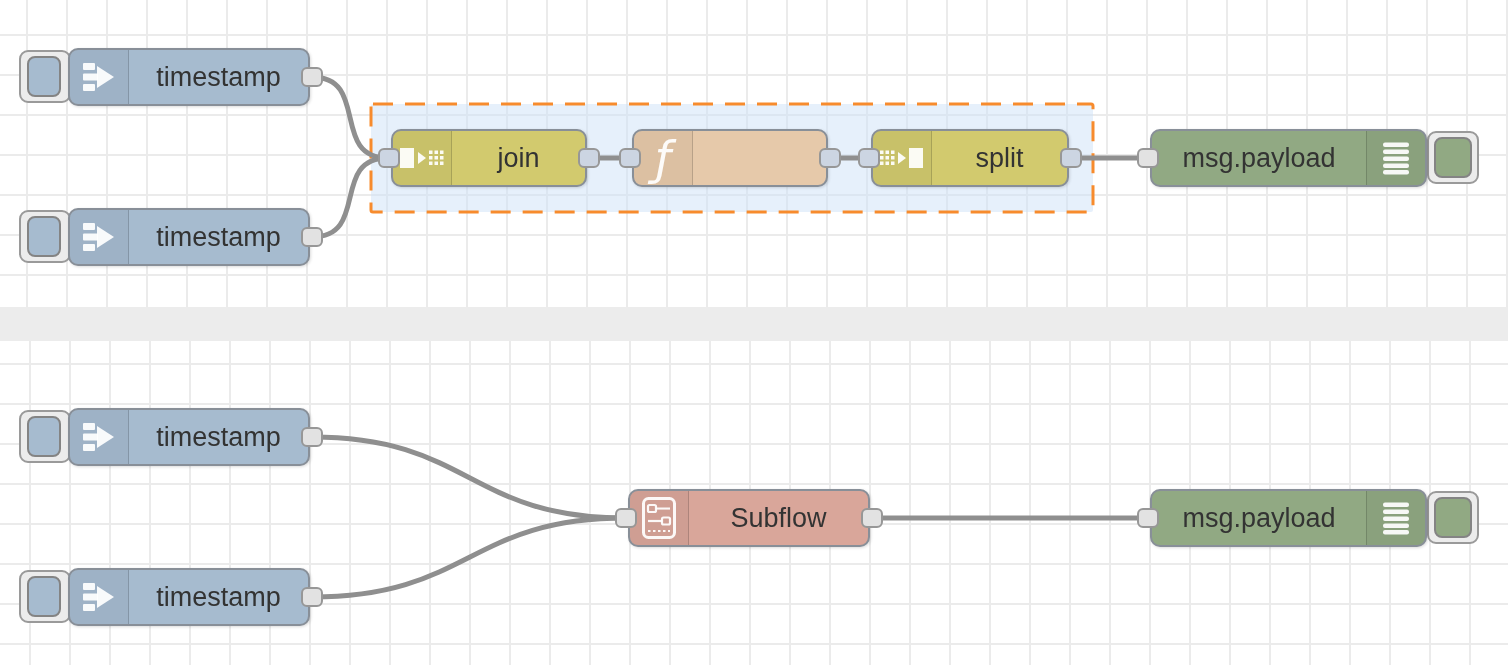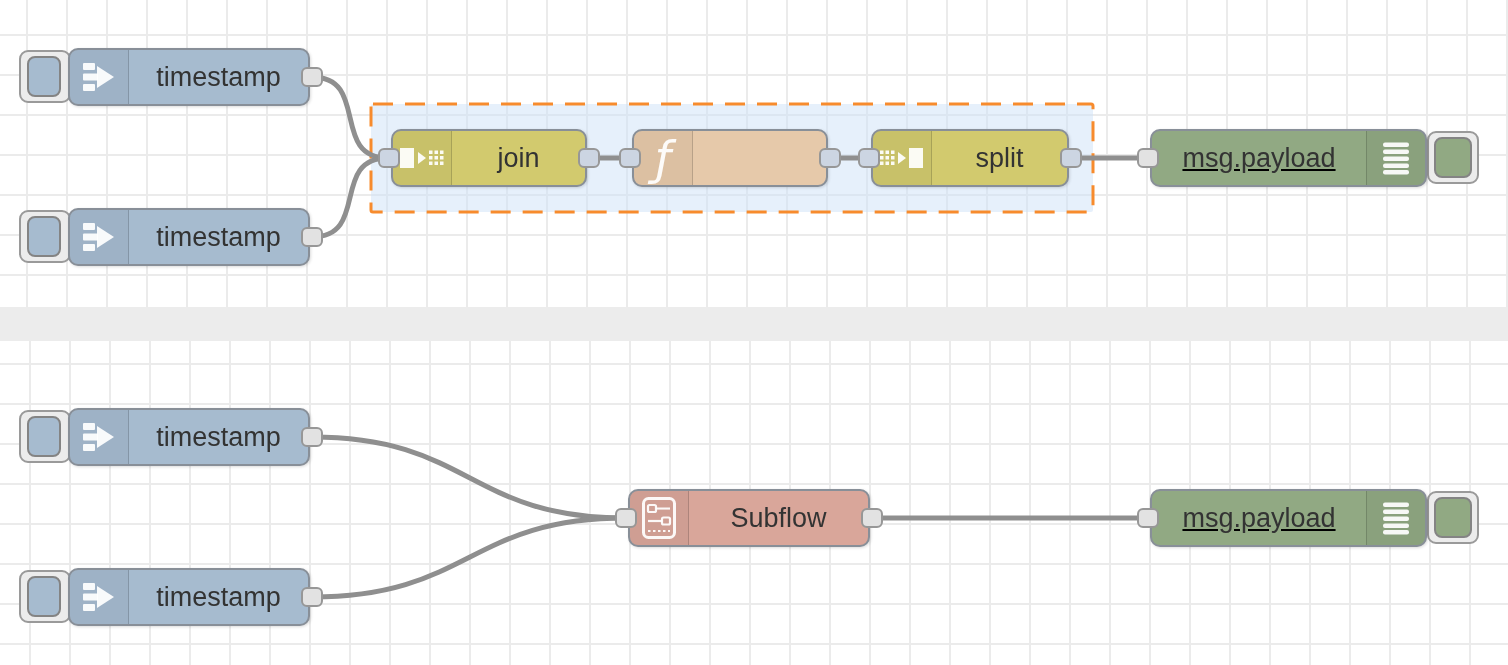--- a/index.html
+++ b/index.html
@@ -39,21 +39,21 @@
 
   .node-wrap{position:absolute;height:58px;z-index:2;}
   .node-body{
     position:absolute;left:0;top:0;right:0;bottom:0;display:flex;
     border:2px solid var(--node-border);border-radius:10px;box-sizing:border-box;
     overflow:hidden;box-shadow:1px 1px 3px rgba(0,0,0,0.14);
   }
   .inject  .node-body{background:var(--inject-node);}
   .splitjoin .node-body{background:var(--split-join-node);}
   .function .node-body{background:var(--function-node);}
-  .debug   .node-body{background:var(--debug-node);text-decoration:underline;}
+  .debug   .node-body{background:var(--debug-node);}
   .subflow .node-body{background:var(--subflow-node);}
 
   .icon-region{
     width:58px;flex:0 0 58px;display:flex;align-items:center;justify-content:center;
     background:rgba(0,0,0,0.045);border-right:1px solid rgba(0,0,0,0.16);
   }
   .icon-region.right{order:2;border-right:none;border-left:1px solid rgba(0,0,0,0.16);}
   .node-label{
     flex:1;text-align:center;font-size:27px;line-height:54px;color:var(--label-text);
     white-space:nowrap;padding:0 6px;

